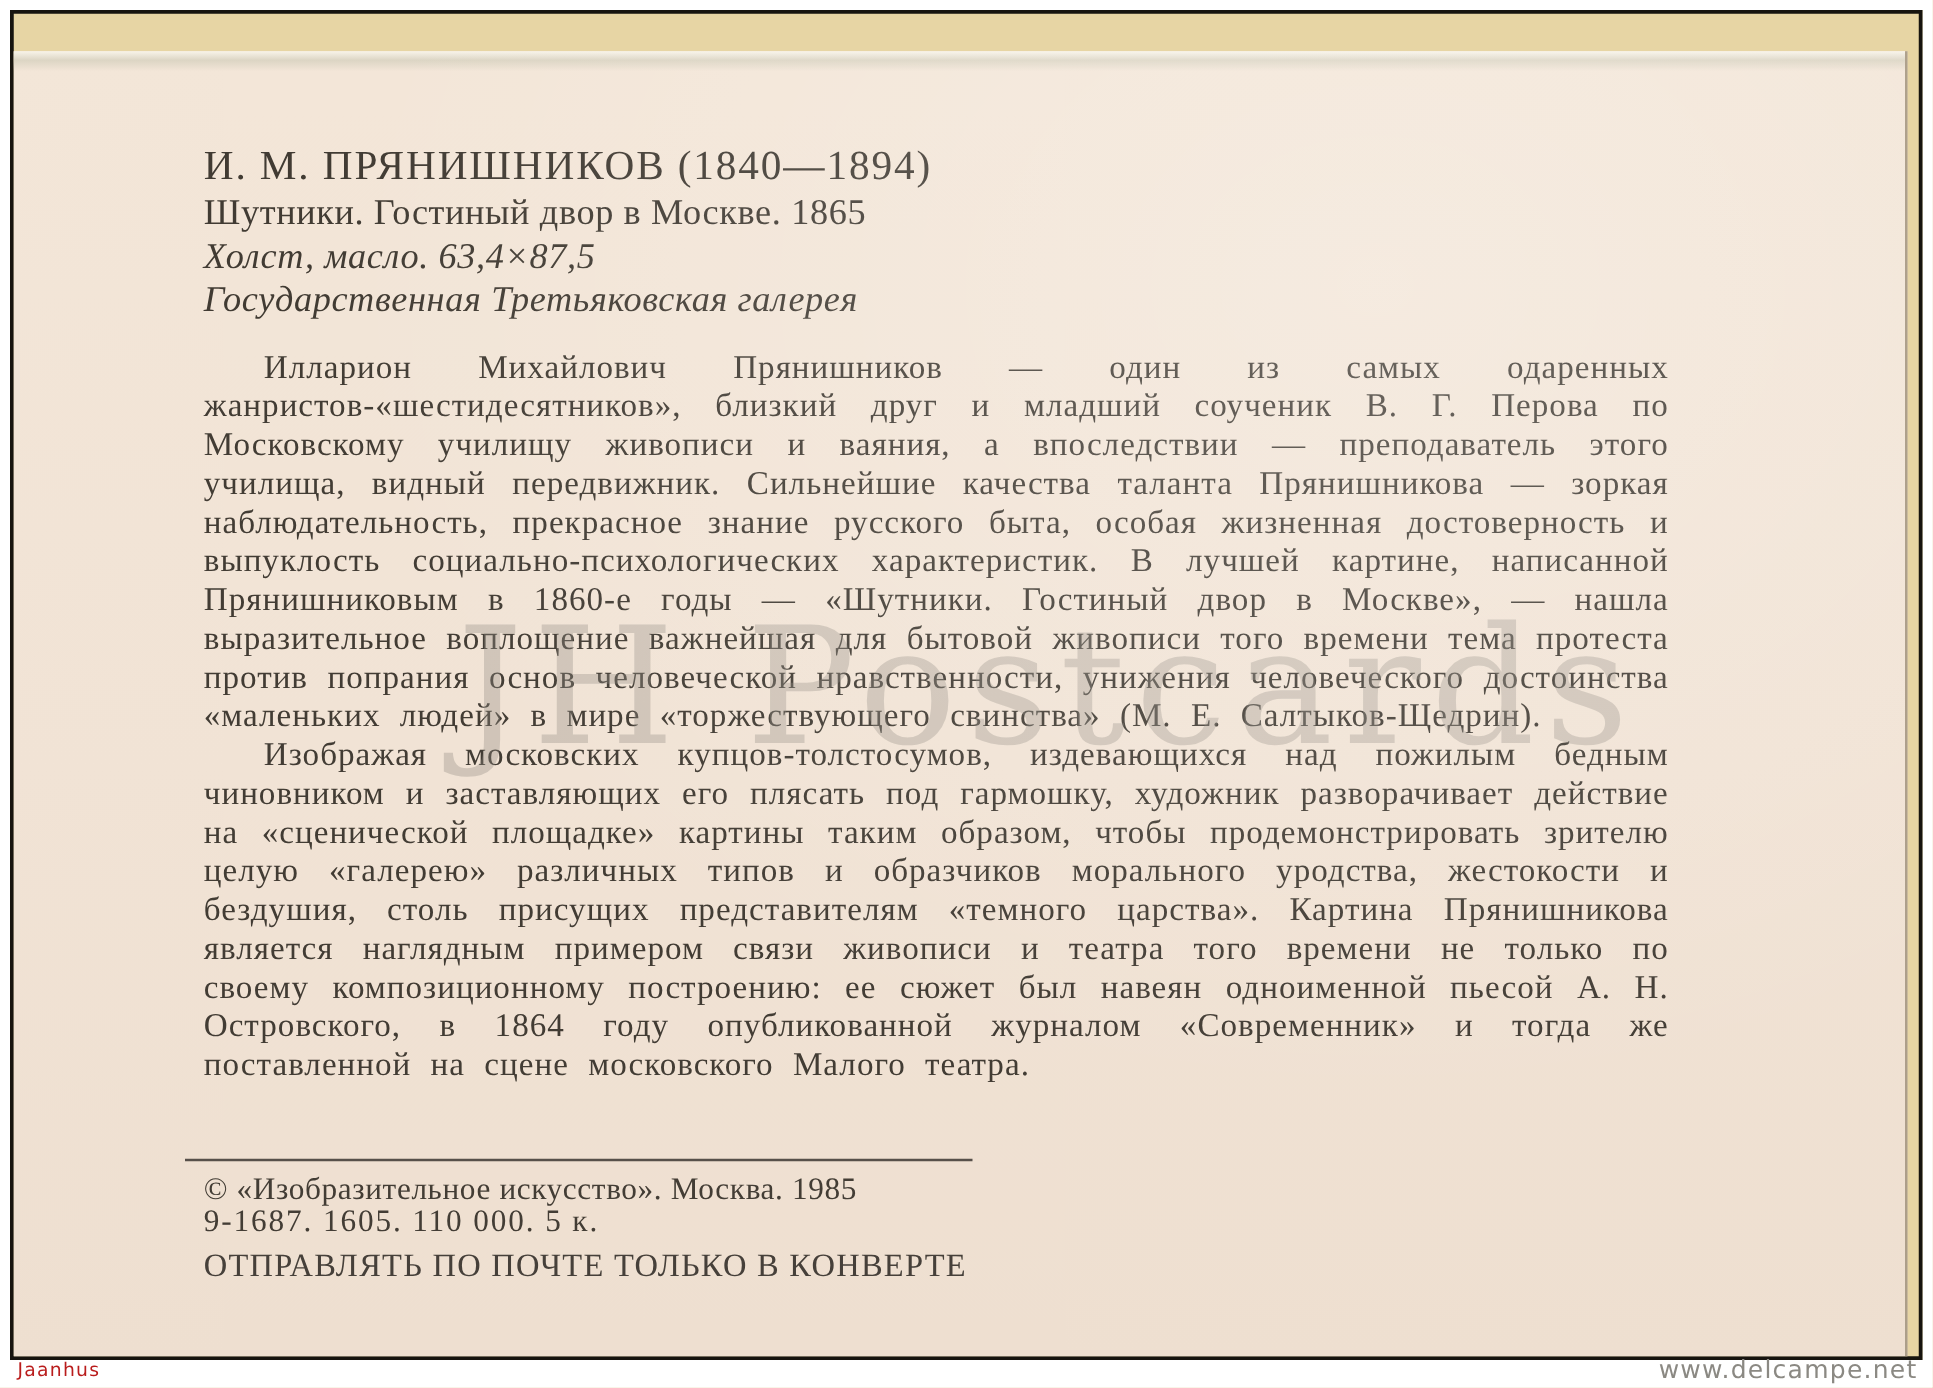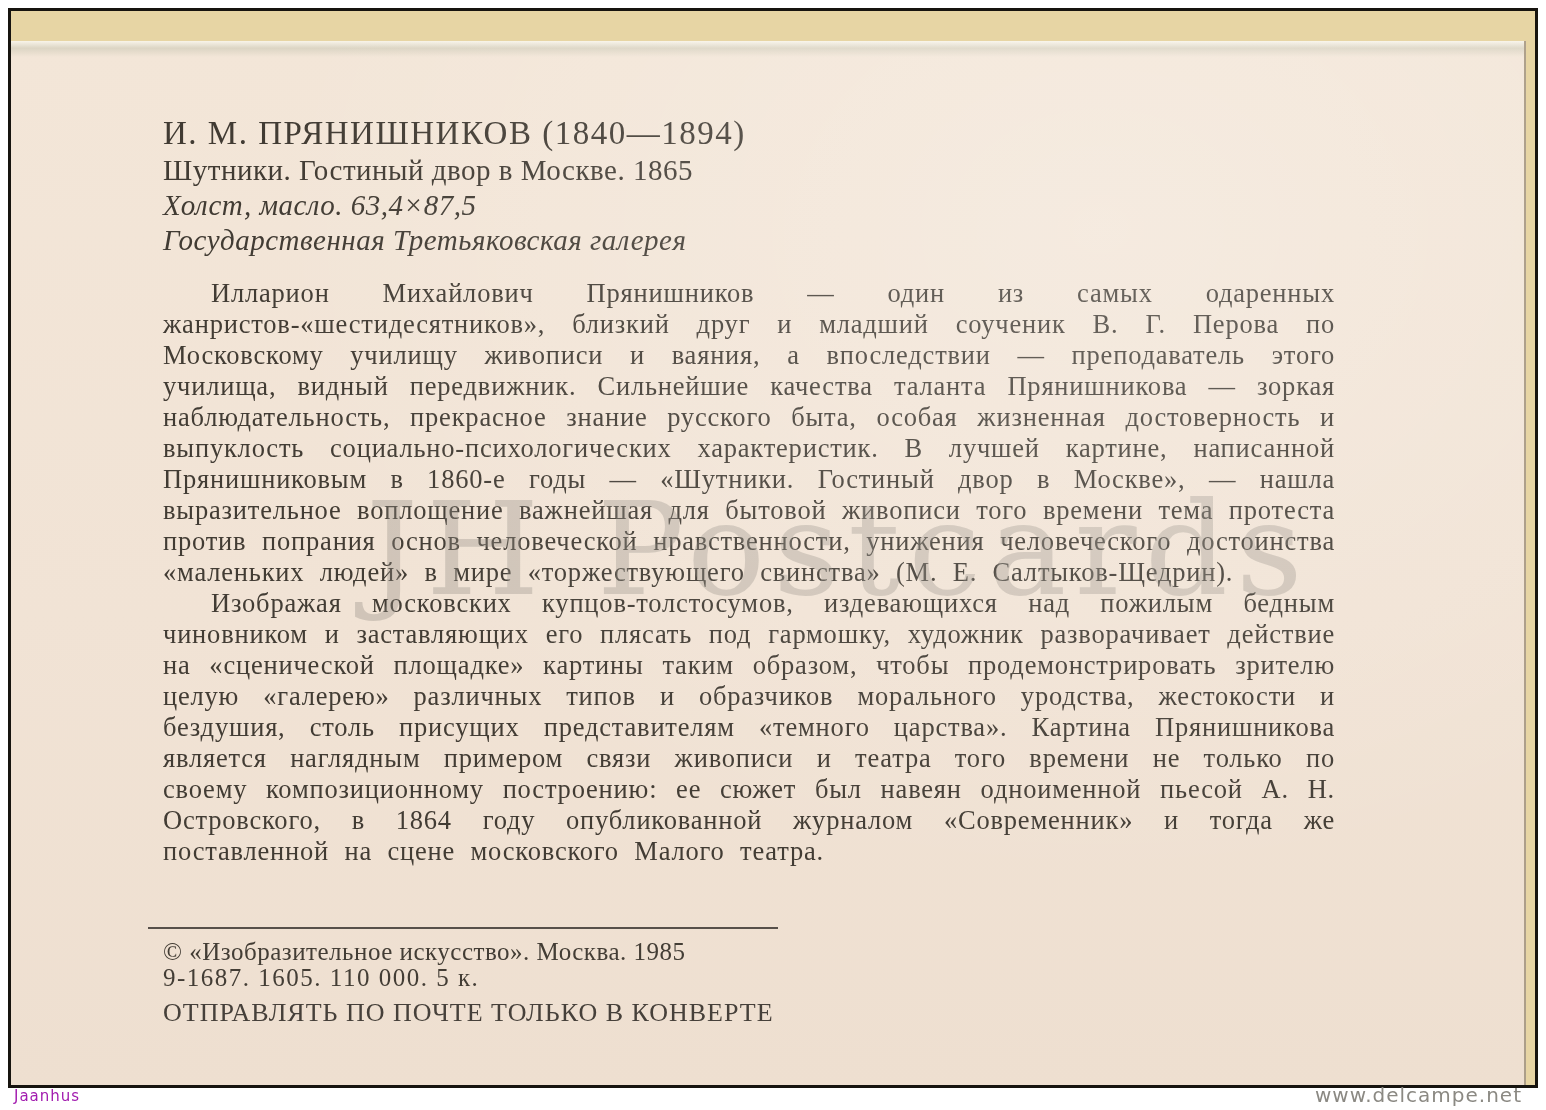--- a/index.html
+++ b/index.html
@@ -60,24 +60,24 @@
     position:absolute; left:355px; top:432px;
     font-family:"DejaVu Serif", serif;
     font-size:130px; letter-spacing:8px; white-space:nowrap;
     color:rgba(143,139,130,0.34);
     pointer-events:none;
   }
 
   .footer-left {
     position:absolute; left:14px; top:1087px;
     font-family:"DejaVu Sans", sans-serif;
-    font-size:15px; letter-spacing:1px; color:#a21caf;
+    font-size:15px; letter-spacing:1px; color:#b91c1c;
   }
   .footer-right {
-    position:absolute; right:24px; top:1083px;
+    position:absolute; right:12px; top:1083px;
     font-family:"DejaVu Sans", sans-serif;
     font-size:20px; letter-spacing:1px; color:#8b8983;
   }
 </style>
 </head>
 <body>
 
 <div class="page">
 
   <div class="scan">

